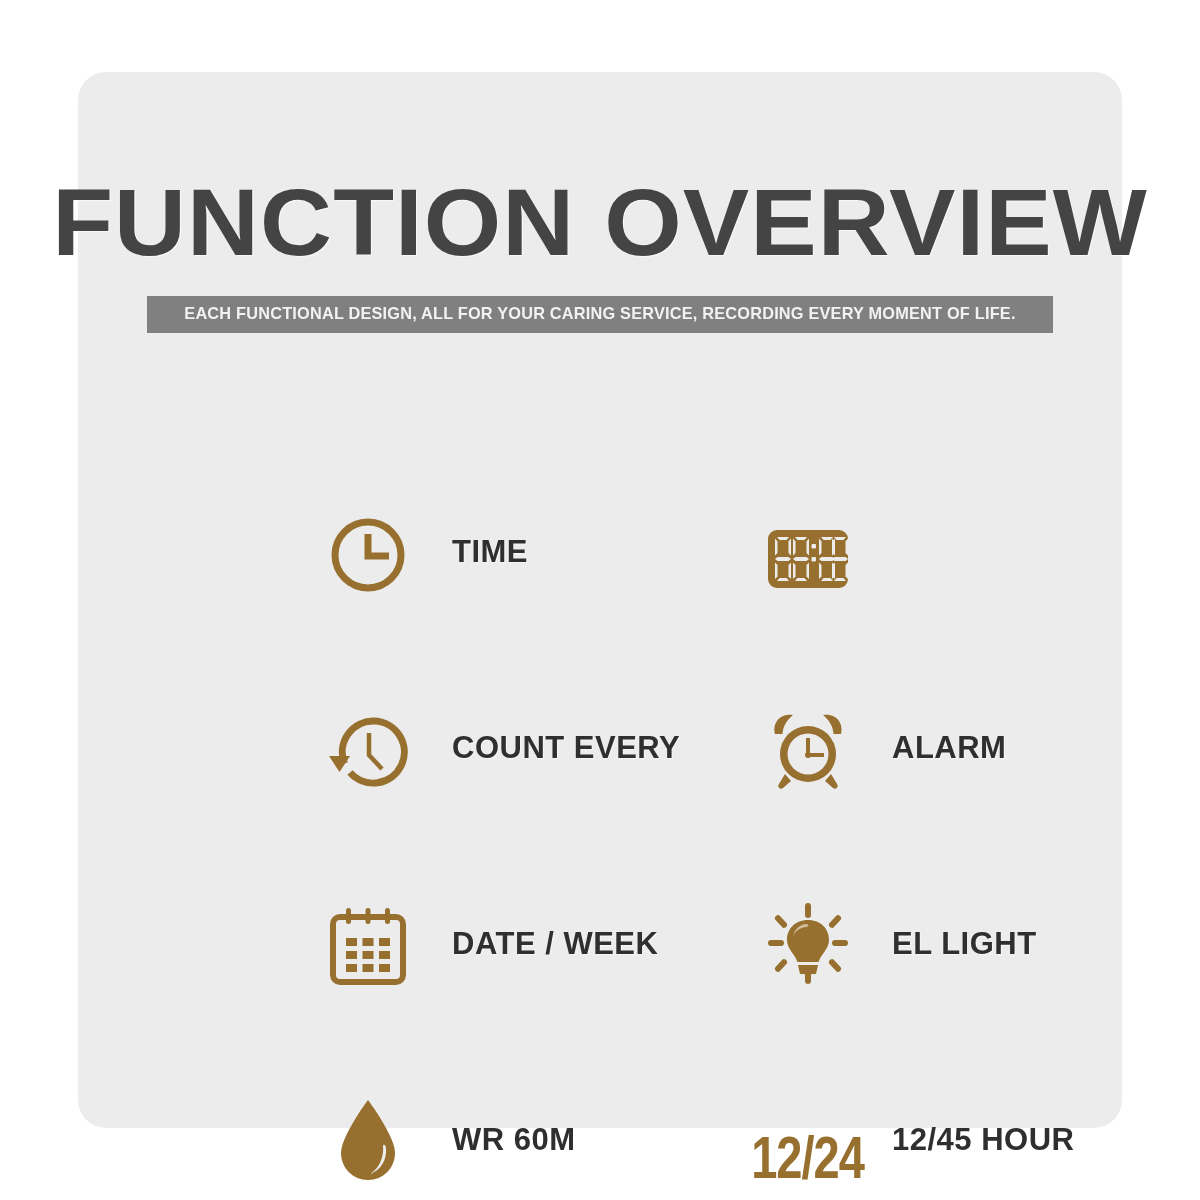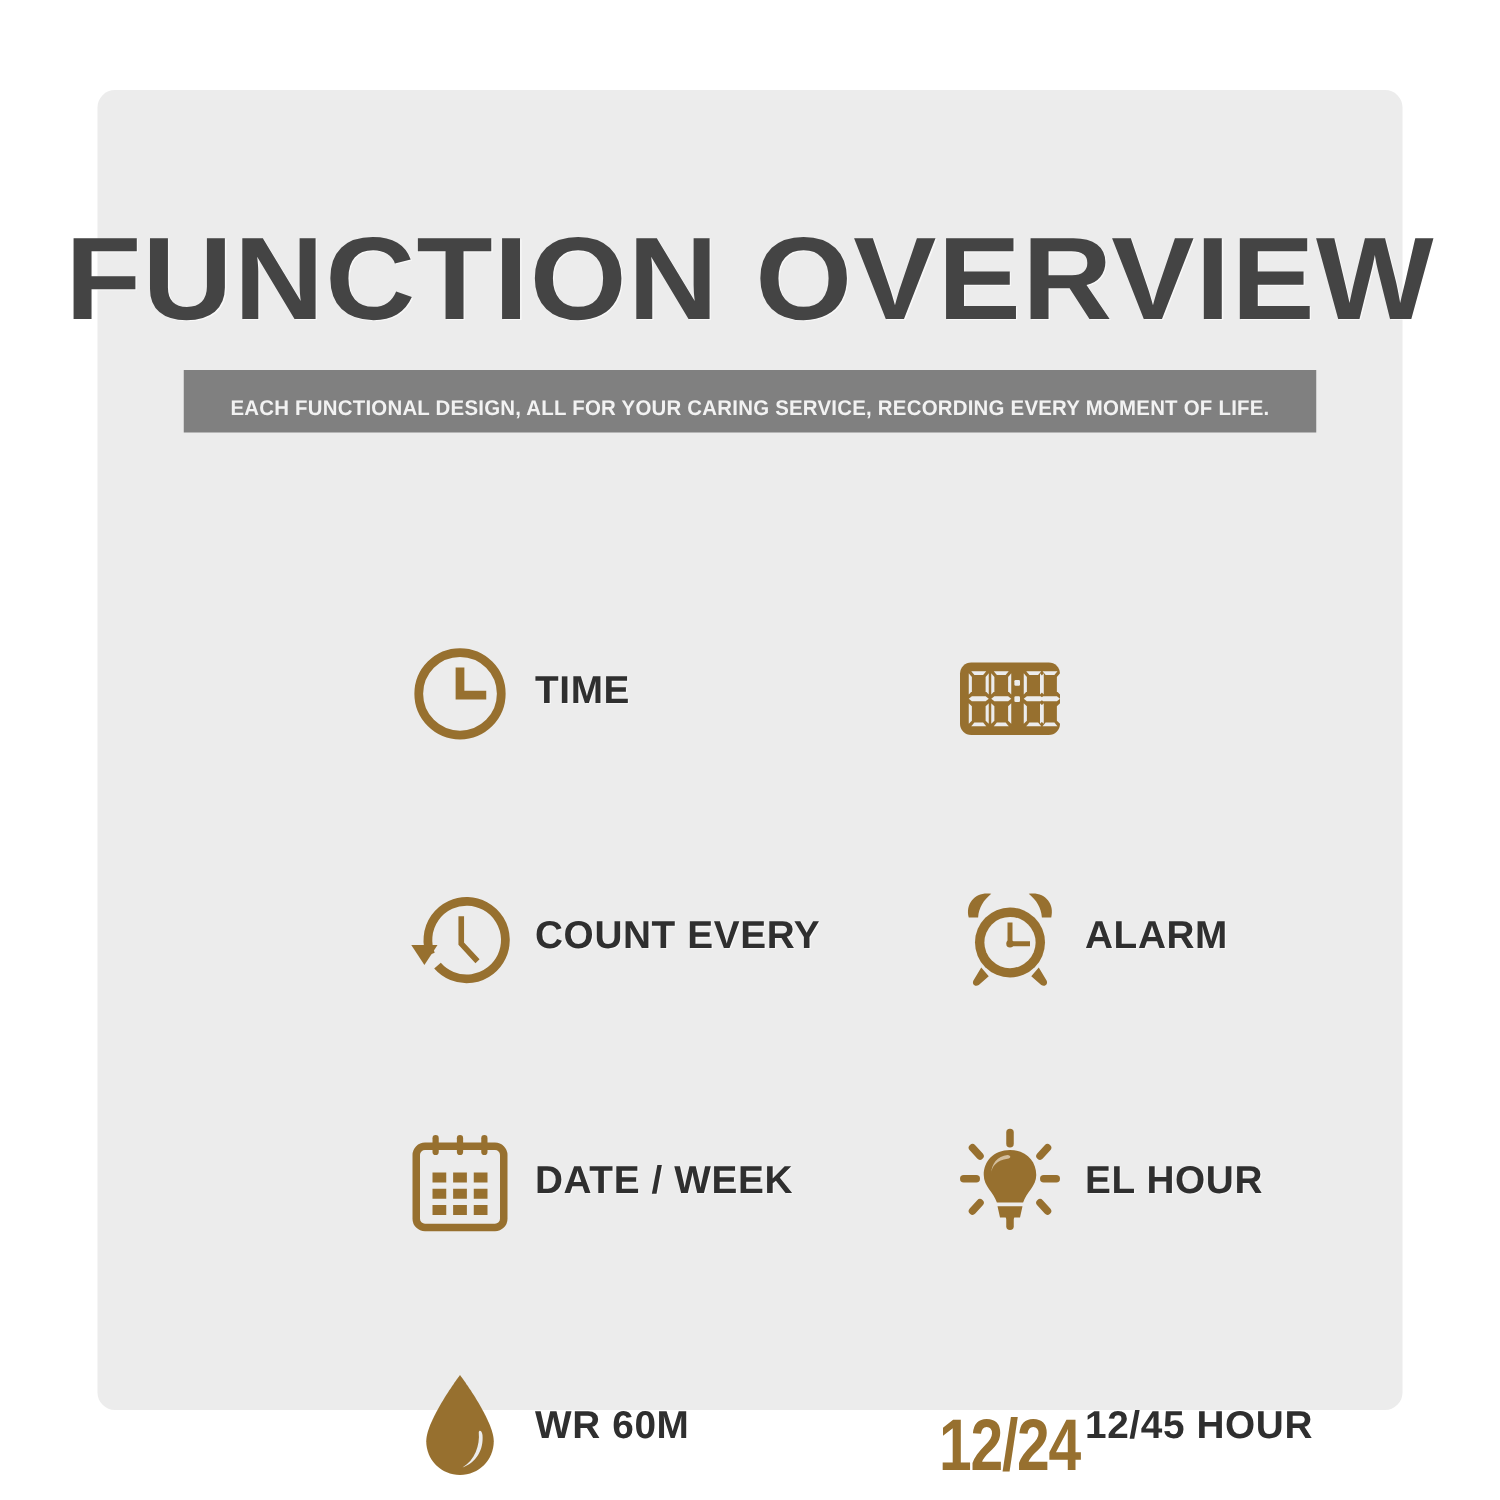--- a/index.html
+++ b/index.html
@@ -23,21 +23,21 @@
   }
 
   
   #card {
     position: absolute;
     left: 78px;
     top: 72px;
     width: 1044px;
     height: 1056px;
     background: #ececec;
-    border-radius: 14px;
+    border-radius: 28px;
   }
 
   
   .header {
     position: absolute;
     left: 0;
     top: 104px;
     width: 100%;
     text-align: center;
   }
@@ -50,21 +50,21 @@
     color: #444444;
     transform: scaleX(1.06);
     transform-origin: center;
     text-shadow: 1px 1px 0 rgba(255,255,255,0.65);
     white-space: nowrap;
   }
   .subtitle-banner {
     display: inline-block;
     margin-top: 26px;
     background: #808080;
-    padding: 21px 20px 9px 20px;
+    padding: 8px 20px 9px 20px;
   }
   .subtitle-text {
     font-family: "Liberation Sans Narrow", "Liberation Sans", sans-serif;
     font-weight: 700;
     font-size: 17px;
     line-height: 20px;
     letter-spacing: 0.2px;
     color: #f2f2f2;
     transform: scaleX(0.96);
     display: inline-block;
@@ -77,21 +77,21 @@
     left: 248px;
     top: 382px;
     width: 740px;
     display: grid;
     grid-template-columns: 440px 300px;
     grid-template-rows: repeat(4, 196px);
   }
   .feature {
     display: flex;
     align-items: center;
-    gap: 18px;
+    gap: 42px;
   }
   .icon-box {
     width: 84px;
     height: 84px;
     flex: 0 0 84px;
     display: flex;
     align-items: flex-end;
     justify-content: center;
   }
   .icon-box svg { display: block; overflow: visible; }
@@ -274,21 +274,21 @@
               <rect x="65" y="56" width="6" height="15" rx="3" transform="rotate(-42 68 63.5)"></rect>
 
               <path d="M41 18 C28 18 20 27 20 38 C20 47 28 52 30.5 60 L51.5 60 C54 52 62 47 62 38 C62 27 54 18 41 18 Z"></path>
 
               <path d="M31 63 L51 63 L49 72 L44.5 72 L41 77 L37.5 72 L33 72 Z"></path>
             </g>
 
             <path d="M39 22 C31 23 26 29 26 37 C26 31 31 26 39 25 C42 24.7 42 22.2 39 22 Z" fill="#d6c2a2" opacity="0.95"></path>
           </svg>
         </span>
-        <span class="feature-label">EL HOUR</span>
+        <span class="feature-label">EL LIGHT</span>
       </div>
 
       <div class="feature">
         <span class="icon-box">
           <svg width="62" height="84" viewBox="0 0 62 84">
             <path d="M31 2 C31 2 4 38 4 55 C4 70 16 82 31 82 C46 82 58 70 58 55 C58 38 31 2 31 2 Z" fill="#97702f"></path>
             <path d="M46 48 C47 58 43 70 33 76 C44 72 50 62 49 50 C48.6 46.5 46.2 45.6 46 48 Z" fill="#ececec"></path>
           </svg>
         </span>
         <span class="feature-label">WR 60M</span>

